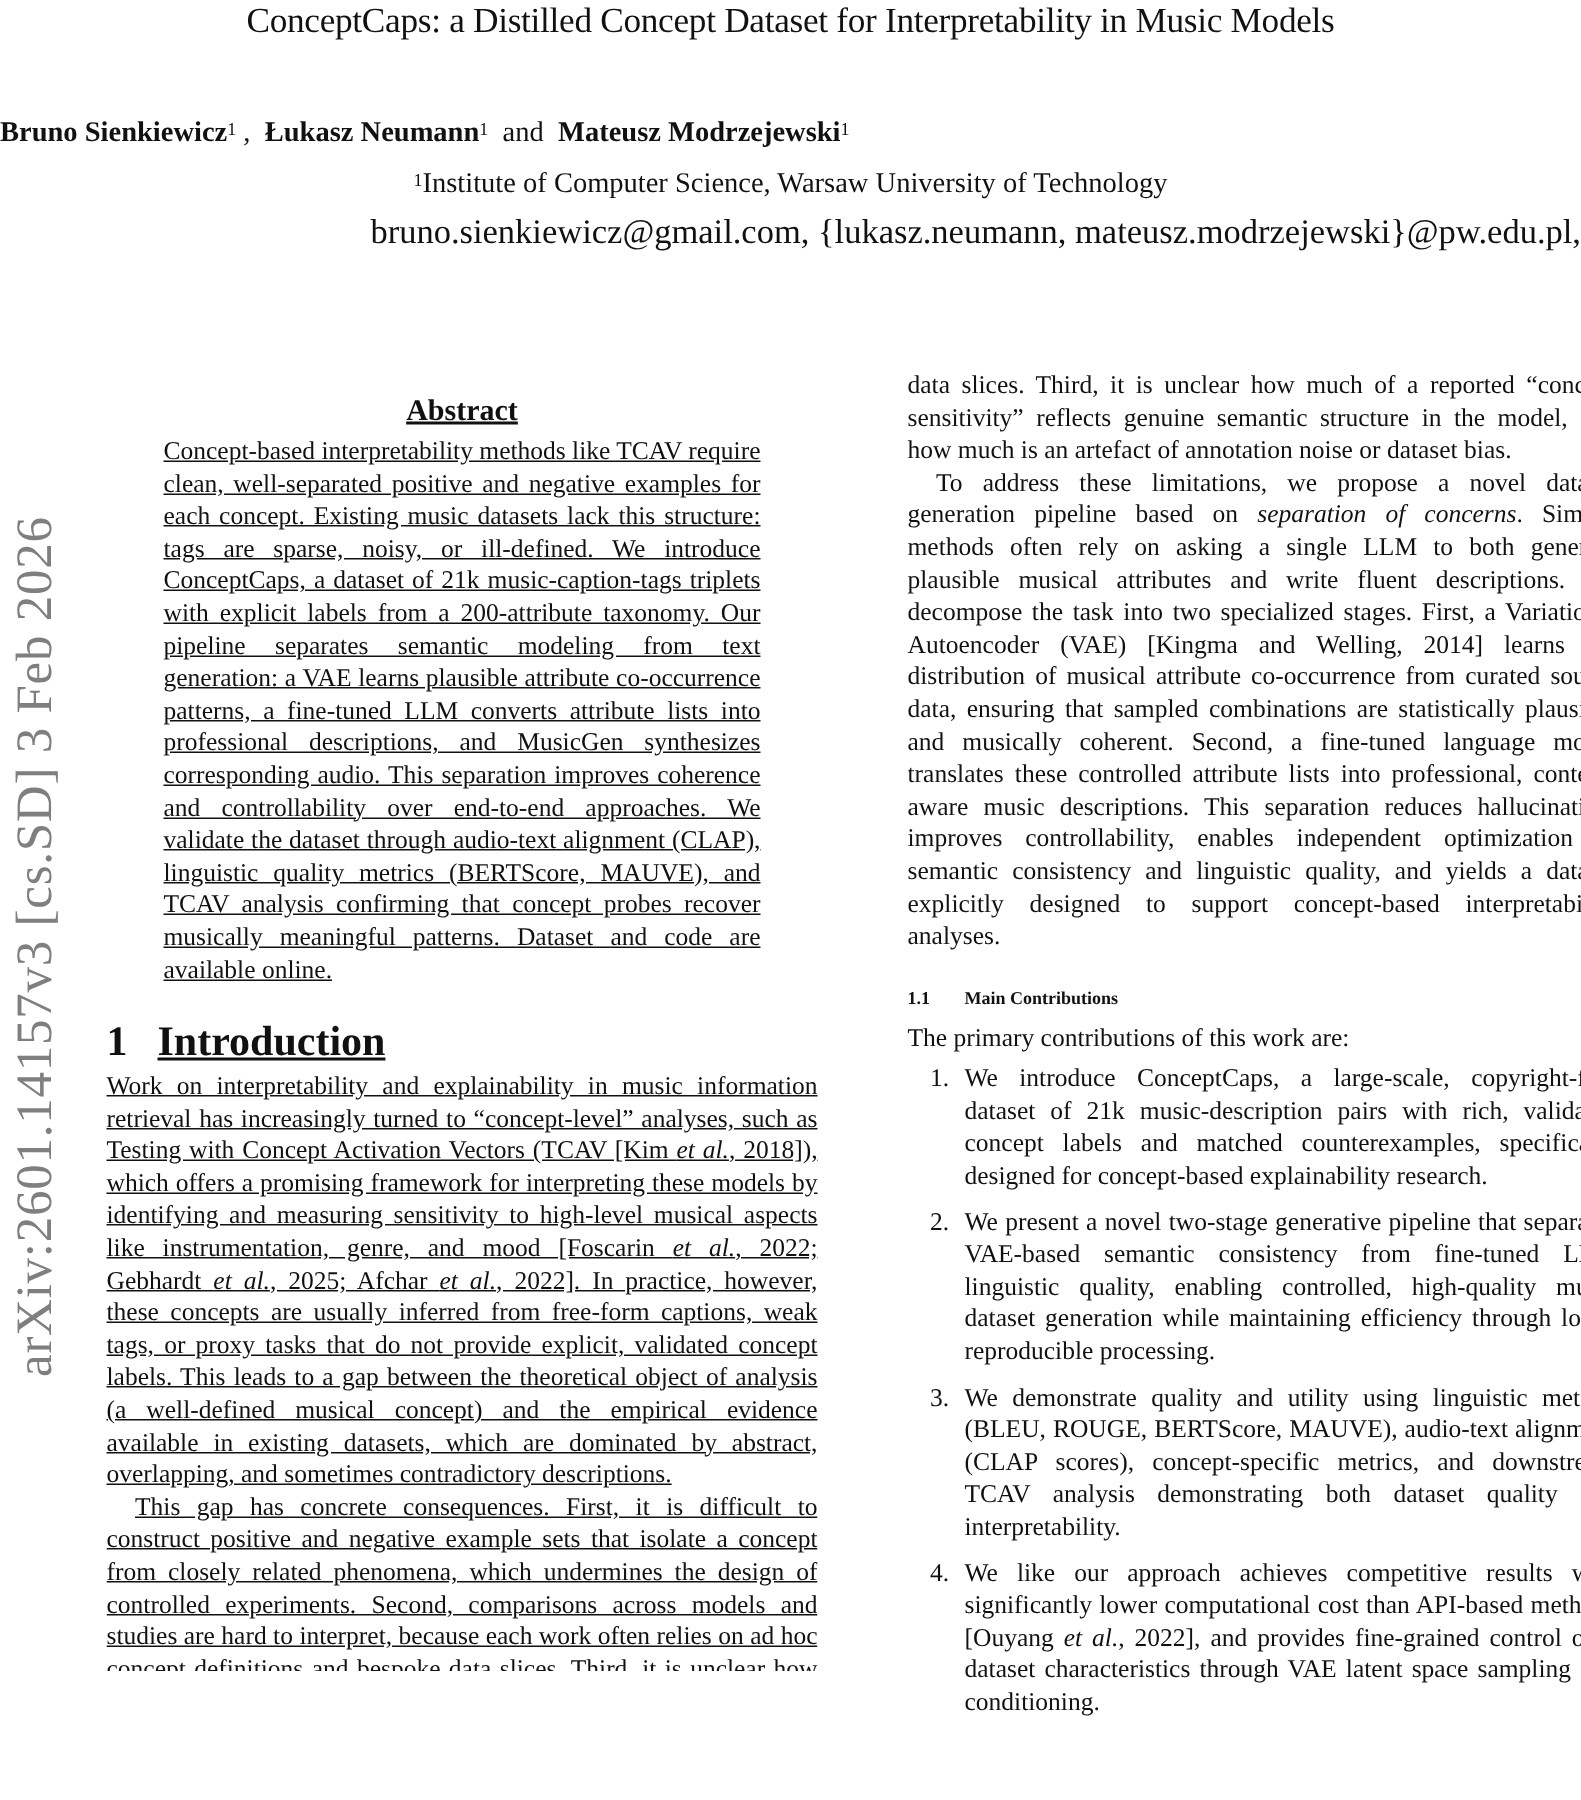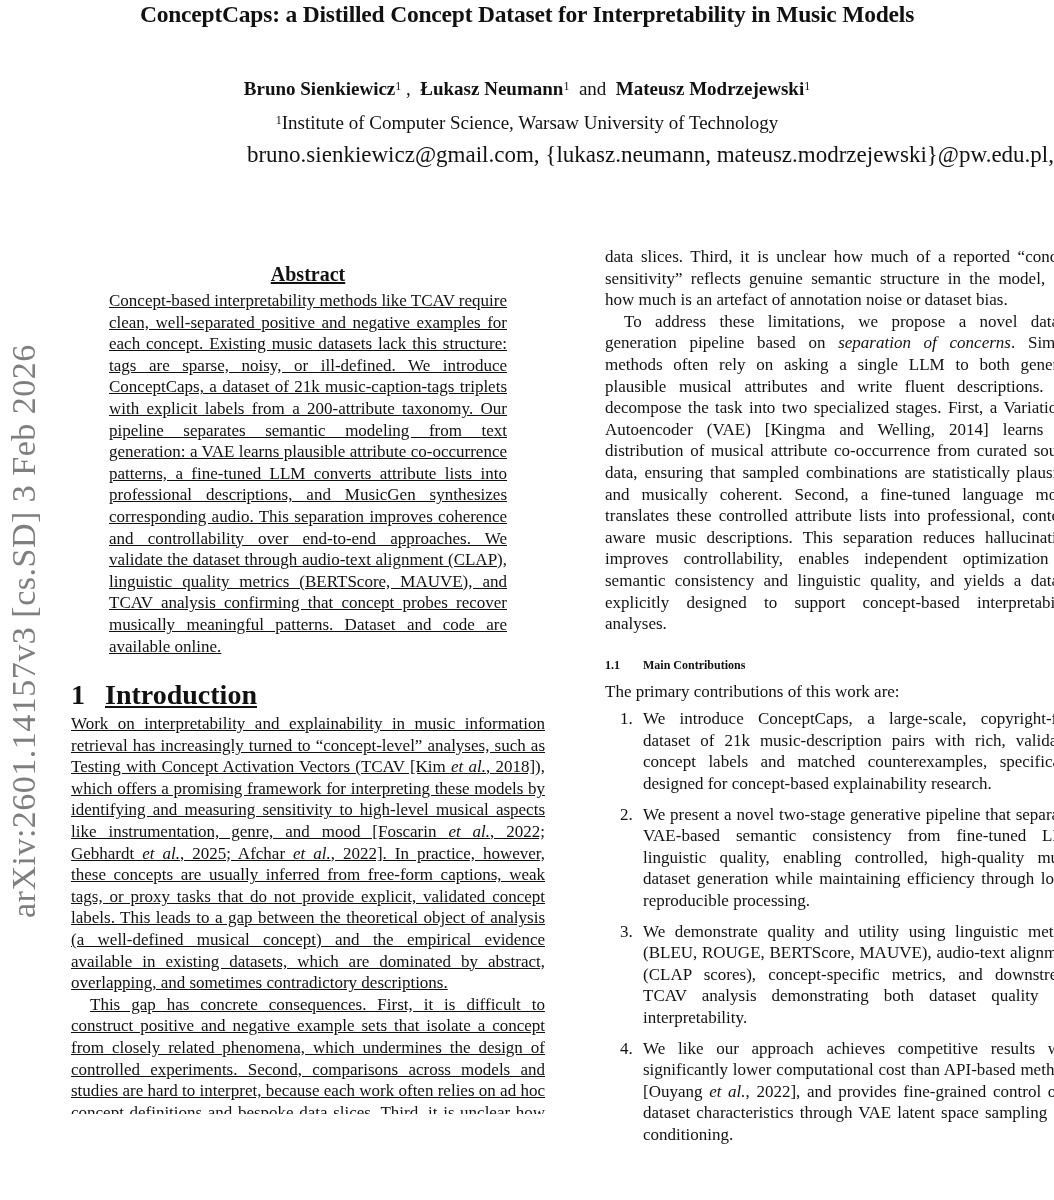--- a/index.html
+++ b/index.html
@@ -1,20 +1,20 @@
 <!DOCTYPE html>
 <html><head>
 <meta charset="utf-8">
 <style>
   html, body { margin:0; padding:0; background:#ffffff; }
   body { width:1054px; height:1200px; position:relative; overflow:hidden;
          font-family:"Liberation Serif", "DejaVu Serif", serif; color:#111; }
   .title { position:absolute; top:0; left:0; width:1054px; text-align:center;
-           font-weight:bold; font-size:23.5px; line-height:28px; letter-spacing:-0.2px; }
-  .authors { position:absolute; top:77px; left:0; width:1054px; text-align:center;
+           font-weight:normal; font-size:23.5px; line-height:28px; letter-spacing:-0.2px; }
+  .authors { position:absolute; top:77px; left:0; width:1054px; text-align:left;
              font-size:19px; line-height:24px; }
   .authors b { font-weight:bold; }
   .authors sup, .affil sup { font-size:12px; font-weight:normal; vertical-align:top; position:relative; top:-3px; }
   .affil { position:absolute; top:111px; left:0; width:1054px; text-align:center; font-size:19px; line-height:24px; }
   .emails { position:absolute; top:143px; left:0; width:1054px; text-align:right; font-size:23px; line-height:24px; }
   .arxiv { position:absolute; left:2px; top:263px; width:50px; height:655px;
            writing-mode:vertical-rl; transform:rotate(180deg);
            font-size:34px; color:#7f7f7f; line-height:44px; white-space:nowrap; text-align:left; letter-spacing:0.5px; }
   .col { position:absolute; font-size:17px; line-height:21.6px; text-align:justify; }
   .left { left:71px; width:474px; top:261px;text-decoration:underline; }

